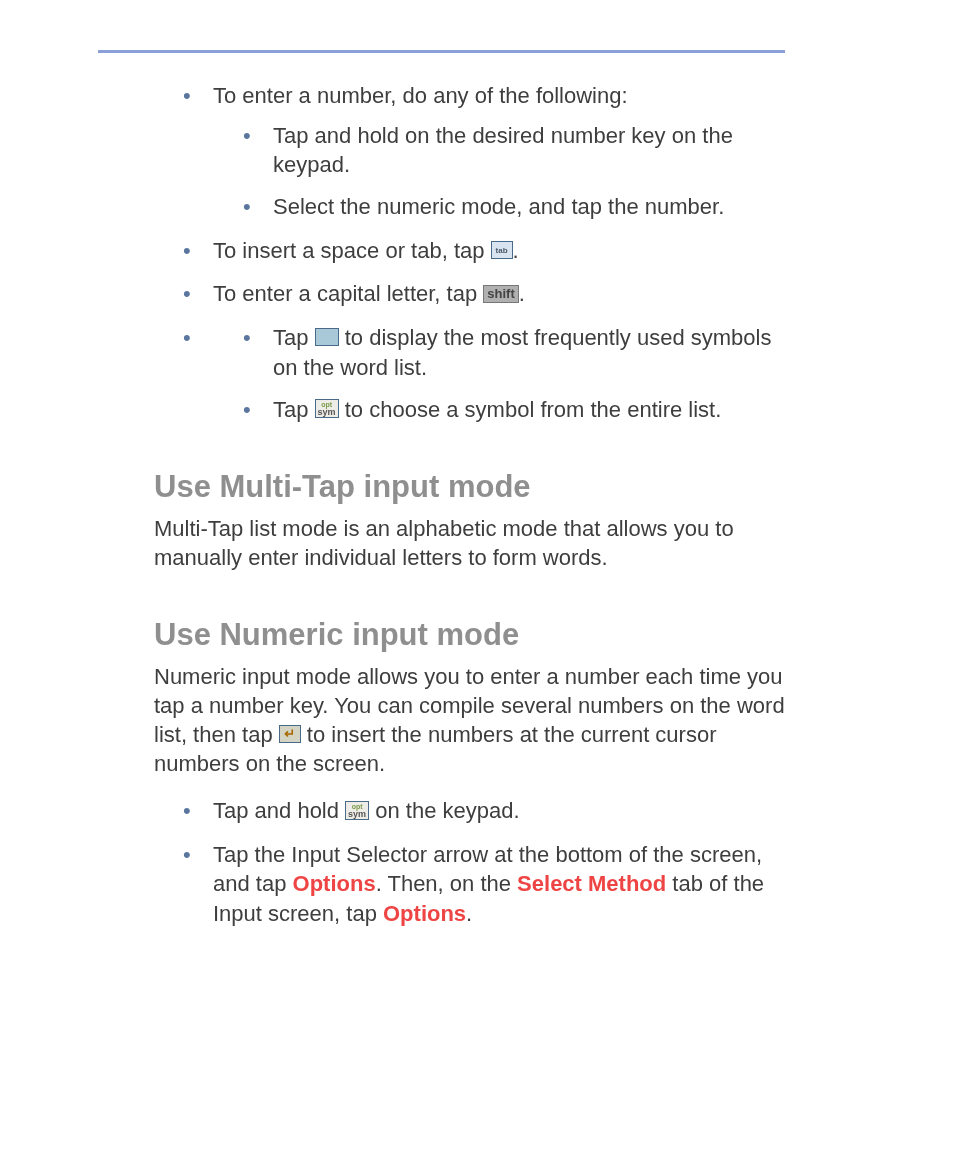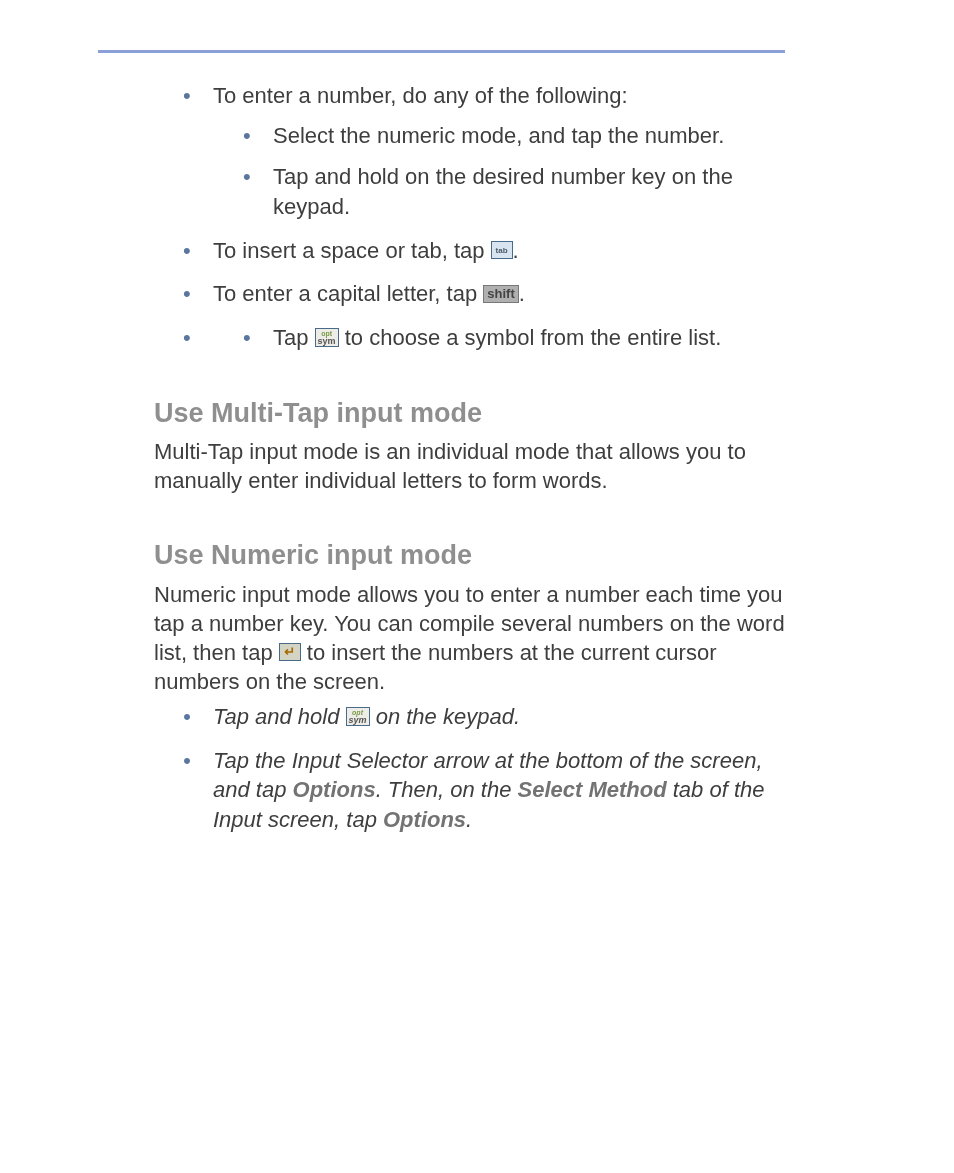--- a/index.html
+++ b/index.html
@@ -58,34 +58,34 @@
   ul.level2 > li::before {
     content: "•";
     position: absolute;
     left: 0;
     top: 0;
     color: #5a769f;
     font-size: 22px;
     line-height: 1.35;
   }
   h2.section {
-    font-size: 27px;
+    font-size: 31px;
     font-weight: bold;
     color: #8f8f8f;
     margin: 42px 0 6px 56px;
   }
   p.body {
     font-size: 22px;
     line-height: 1.32;
     margin: 0 0 0 56px;
     color: #3e3e3e;
   }
   strong.b {
     font-weight: bold;
-    color: #737373;
+    color: #ef4444;
   }
   .icon {
     display: inline-block;
     vertical-align: middle;
     border: 1px solid #4a6a8a;
     background: #d8e4ef;
     font-size: 9px;
     line-height: 16px;
     height: 16px;
     padding: 0 2px;
@@ -147,53 +147,56 @@
 
 <div class="page">
   <div class="top-rule"></div>
 
   <div class="content">
 
     <ul class="level1">
       <li>
         <span>To enter a number, do any of the following:</span>
         <ul class="level2">
+          <li><span>Tap and hold on the desired number key on the keypad.</span></li>
           <li><span>Select the numeric mode, and tap the number.</span></li>
-          <li><span>Tap and hold on the desired number key on the keypad.</span></li>
         </ul>
       </li>
 
       <li>
         <span>To insert a space or tab, tap </span><span class="icon tab"></span><span>.</span>
       </li>
 
 
       <li>
         <span>To enter a capital letter, tap </span><span class="icon shift"></span><span>.</span>
       </li>
 
       <li>
         <ul class="level2">
+          <li>
+            <span>Tap </span><span class="icon smile"></span><span> to display the most frequently used symbols on the word list.</span>
+          </li>
           <li>
             <span>Tap </span><span class="icon sym"></span><span> to choose a symbol from the entire list.</span>
           </li>
         </ul>
       </li>
     </ul>
 
     <h2 class="section">Use Multi-Tap input mode</h2>
-    <p class="body">Multi-Tap input mode is an individual mode that allows you to manually enter individual letters to form words.</p>
+    <p class="body">Multi-Tap list mode is an alphabetic mode that allows you to manually enter individual letters to form words.</p>
 
     <h2 class="section">Use Numeric input mode</h2>
     <p class="body">
       <span>Numeric input mode allows you to enter a number each time you tap a number key. You can compile several numbers on the word list, then tap </span><span class="icon enter"></span><span> to insert the numbers at the current cursor numbers on the screen.</span>
     </p>
 
 
-    <ul class="level1" style="margin-top:6px;font-style:italic;">
+    <ul class="level1" style="margin-top:18px;">
       <li>
         <span>Tap and hold </span><span class="icon sym"></span><span> on the keypad.</span>
       </li>
       <li>
         <span>Tap the Input Selector arrow at the bottom of the screen, and tap </span><strong class="b">Options</strong><span>. Then, on the </span><strong class="b">Select Method</strong><span> tab of the Input screen, tap </span><strong class="b">Options</strong><span>.</span>
       </li>
     </ul>
 
   </div>
 

